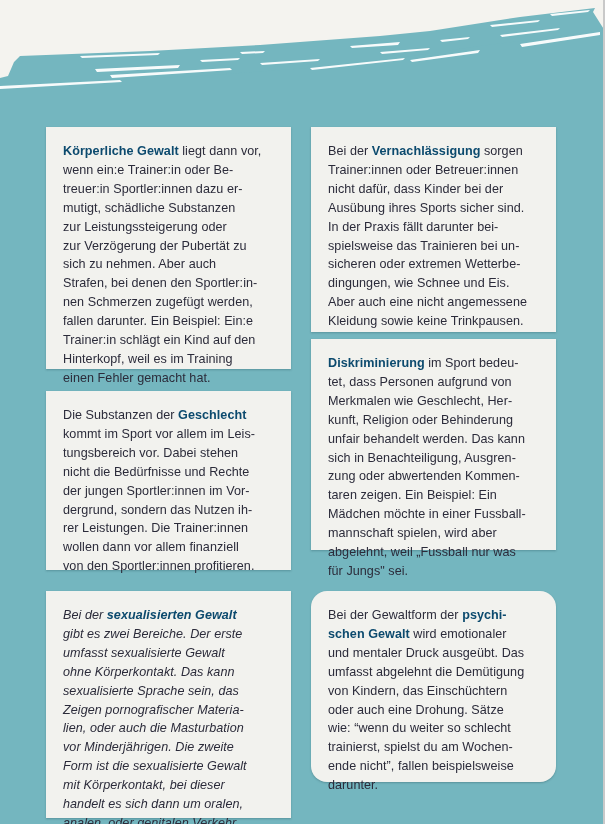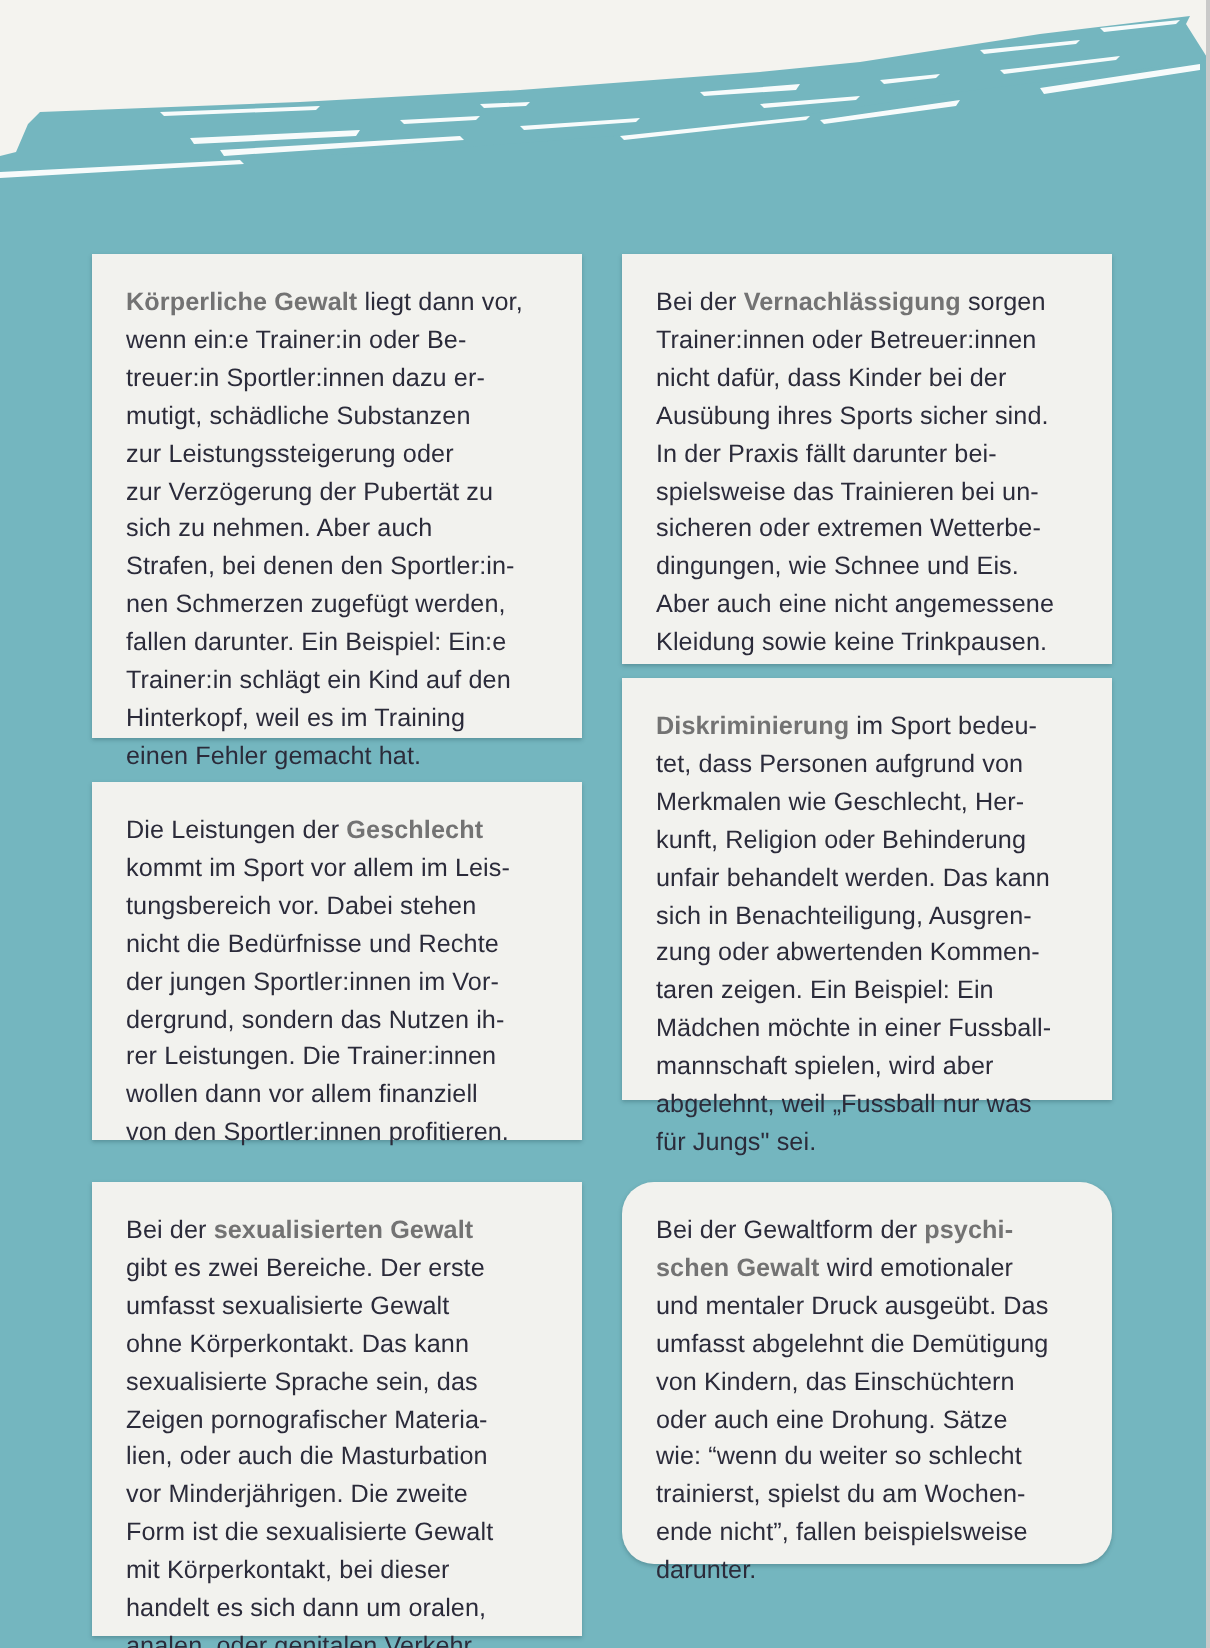--- a/index.html
+++ b/index.html
@@ -14,26 +14,26 @@
   .card {
     position: absolute; box-sizing: border-box;
     background: #f2f2ee;
     box-shadow: 0 1px 2px rgba(40,80,90,0.35);
     padding: 15px 14px 0 17px;
     color: #2b2b3a;
     font-size: 12.6px; line-height: 18.9px;
     letter-spacing: 0.05px;
   }
   .card p { margin: 0; white-space: pre-line; }
-  .card b { font-weight: bold; color: #737373; }
+  .card b { font-weight: bold; color: #0c4a6e; }
   #c1 { left: 46px; top: 127px; width: 245px; height: 242px; }
   #c2 { left: 311px; top: 127px; width: 245px; height: 205px; }
   #c3 { left: 46px; top: 391px; width: 245px; height: 179px; }
   #c4 { left: 311px; top: 339px; width: 245px; height: 211px; }
-  #c5 { left: 46px; top: 591px; width: 245px; height: 227px; }
+  #c5 { left: 46px; top: 591px; width: 245px; height: 227px; font-style: italic; }
   #c6 { left: 311px; top: 591px; width: 245px; height: 191px; border-radius: 16px; }
 </style>
 </head>
 <body>
 
 <div class="top-border"></div>
 <svg class="top-band" viewBox="0 0 605 100" preserveAspectRatio="none">
   <rect x="0" y="0" width="605" height="100" fill="#f4f3ef"></rect>
   <path d="M0,85 L0,78 L8,76 L14,62 L20,56 L150,51 L260,45 L380,36 L430,31 L520,17 L595,8 L593,12 L605,31 L605,100 L0,100 Z" fill="#74b6bf"></path>
   <path d="M0,86 L70,81 L200,76 L320,67 L405,57 L480,46 L560,36 L605,30 L605,100 L0,100 Z" fill="#74b6bf"></path>
@@ -81,21 +81,21 @@
 Ausübung ihres Sports sicher sind.
 In der Praxis fällt darunter bei-
 spielsweise das Trainieren bei un-
 sicheren oder extremen Wetterbe-
 dingungen, wie Schnee und Eis.
 Aber auch eine nicht angemessene
 Kleidung sowie keine Trinkpausen.</span></p>
 </div>
 
 <div class="card" id="c3">
-  <p><span>Die Leistungen der </span><b>Geschlecht</b><span>
+  <p><span>Die Substanzen der </span><b>Geschlecht</b><span>
 kommt im Sport vor allem im Leis-
 tungsbereich vor. Dabei stehen
 nicht die Bedürfnisse und Rechte
 der jungen Sportler:innen im Vor-
 dergrund, sondern das Nutzen ih-
 rer Leistungen. Die Trainer:innen
 wollen dann vor allem finanziell
 von den Sportler:innen profitieren.</span></p>
 </div>
 

